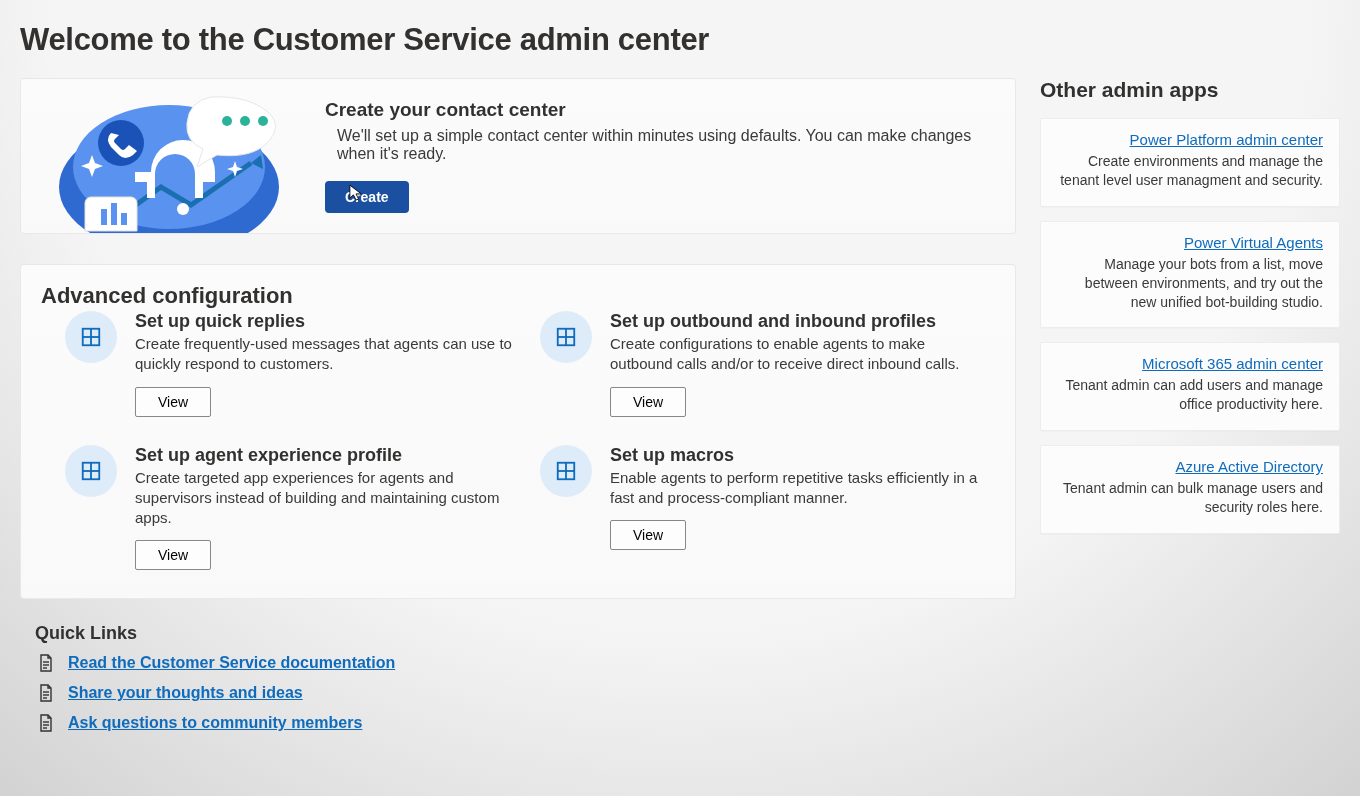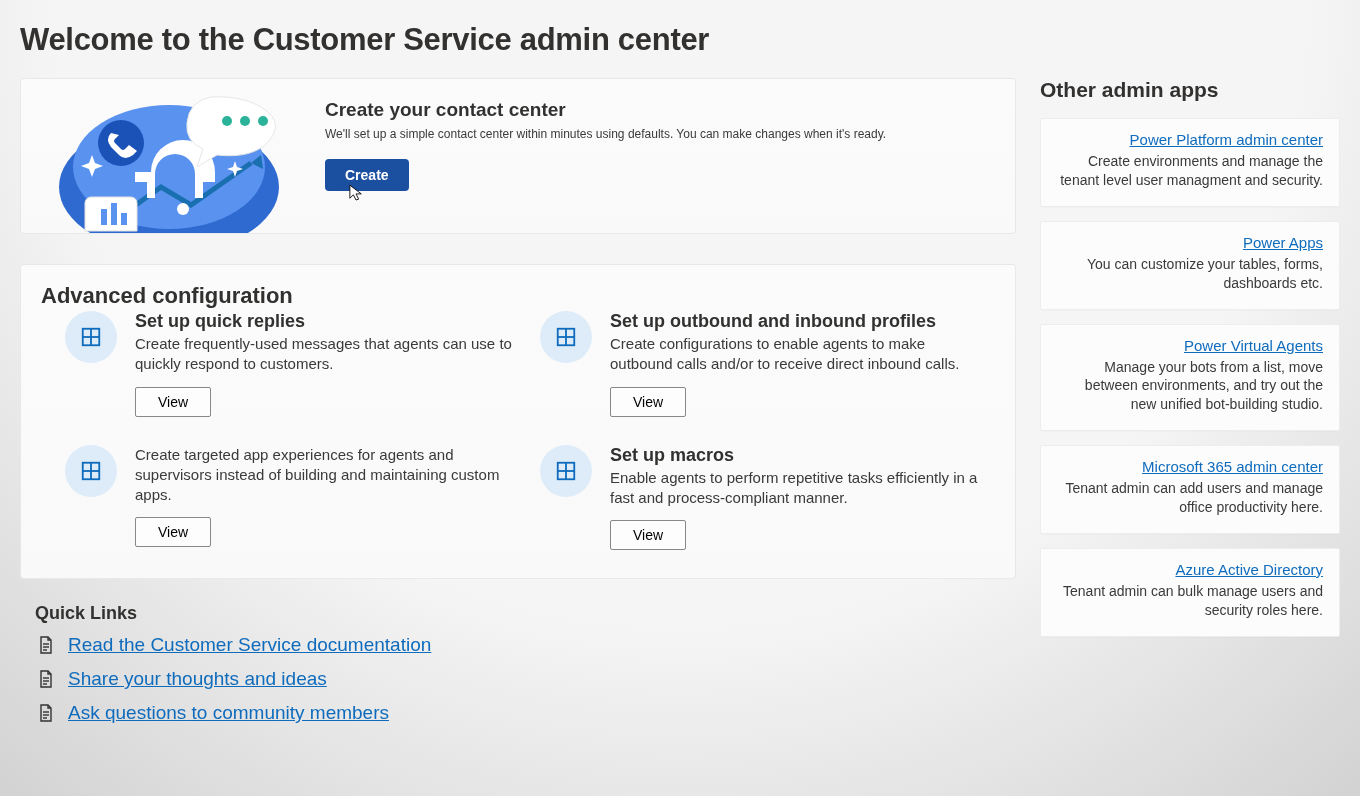--- a/index.html
+++ b/index.html
@@ -58,23 +58,24 @@
   .hero-body {
     flex: 1;
     padding: 20px 24px;
   }
   .hero-body h2 {
     font-size: 19px;
     font-weight: 600;
     margin-bottom: 6px;
   }
   .hero-body p {
-    font-size: 12px;
+    font-size: 16px;
     color: #3a3a3a;
     margin-bottom: 18px;
+    margin-left: 12px;
   }
   .btn-primary {
     background: #1b4fa0;
     color: #fff;
     border: none;
     padding: 8px 20px;
     font-size: 14px;
     font-weight: 600;
     border-radius: 4px;
     cursor: pointer;
@@ -135,21 +136,22 @@
 
   .quicklinks-section h2 {
     font-size: 18px;
     font-weight: 600;
     margin: -6px 0 10px 15px;
   }
   .ql-list { list-style:none; margin-left:18px;}
   .ql-item {
     display:flex; align-items:center; gap:14px;
     margin-bottom: 12px;
-    font-size: 19px;
+    font-size: 16px;
+    font-weight: bold;
   }
   .ql-item a {
     color: #0f6cbd;
     text-decoration: underline;
     cursor:pointer;
   }
   .ql-icon { width:16px; height:18px; flex:0 0 16px; display:flex; }
 
   .right-title {
     font-size: 21px;
@@ -274,20 +276,21 @@
 
           <div class="adv-item">
             <div class="adv-icon">
               <svg viewBox="0 0 24 24" fill="none" stroke="#0f6cbd" stroke-width="2">
                 <rect x="3" y="3" width="18" height="18"></rect>
                   <line x1="12" y1="3" x2="12" y2="21"></line>
                   <line x1="3" y1="12" x2="21" y2="12"></line>
               </svg>
             </div>
             <div class="adv-body">
+              <h3>Set up agent experience profile</h3>
               <p>Create targeted app experiences for agents and supervisors instead of building and maintaining custom apps.</p>
               <button class="btn-outline">View</button>
             </div>
           </div>
 
           <div class="adv-item">
             <div class="adv-icon">
               <svg viewBox="0 0 24 24" fill="none" stroke="#0f6cbd" stroke-width="2">
                 <rect x="3" y="3" width="18" height="18"></rect>
                   <line x1="12" y1="3" x2="12" y2="21"></line>
@@ -348,24 +351,20 @@
     </div>
 
     <div class="right-col">
       <div class="right-title">Other admin apps</div>
       <div class="side-list">
         <div class="side-card">
           <a>Power Platform admin center</a>
           <p>Create environments and manage the tenant level user managment and security.</p>
         </div>
         <div class="side-card">
-          <a>Power Apps</a>
-          <p>You can customize your tables, forms, dashboards etc.</p>
-        </div>
-        <div class="side-card">
           <a>Power Virtual Agents</a>
           <p>Manage your bots from a list, move between environments, and try out the new unified bot-building studio.</p>
         </div>
         <div class="side-card">
           <a>Microsoft 365 admin center</a>
           <p>Tenant admin can add users and manage office productivity here.</p>
         </div>
         <div class="side-card">
           <a>Azure Active Directory</a>
           <p>Tenant admin can bulk manage users and security roles here.</p>

